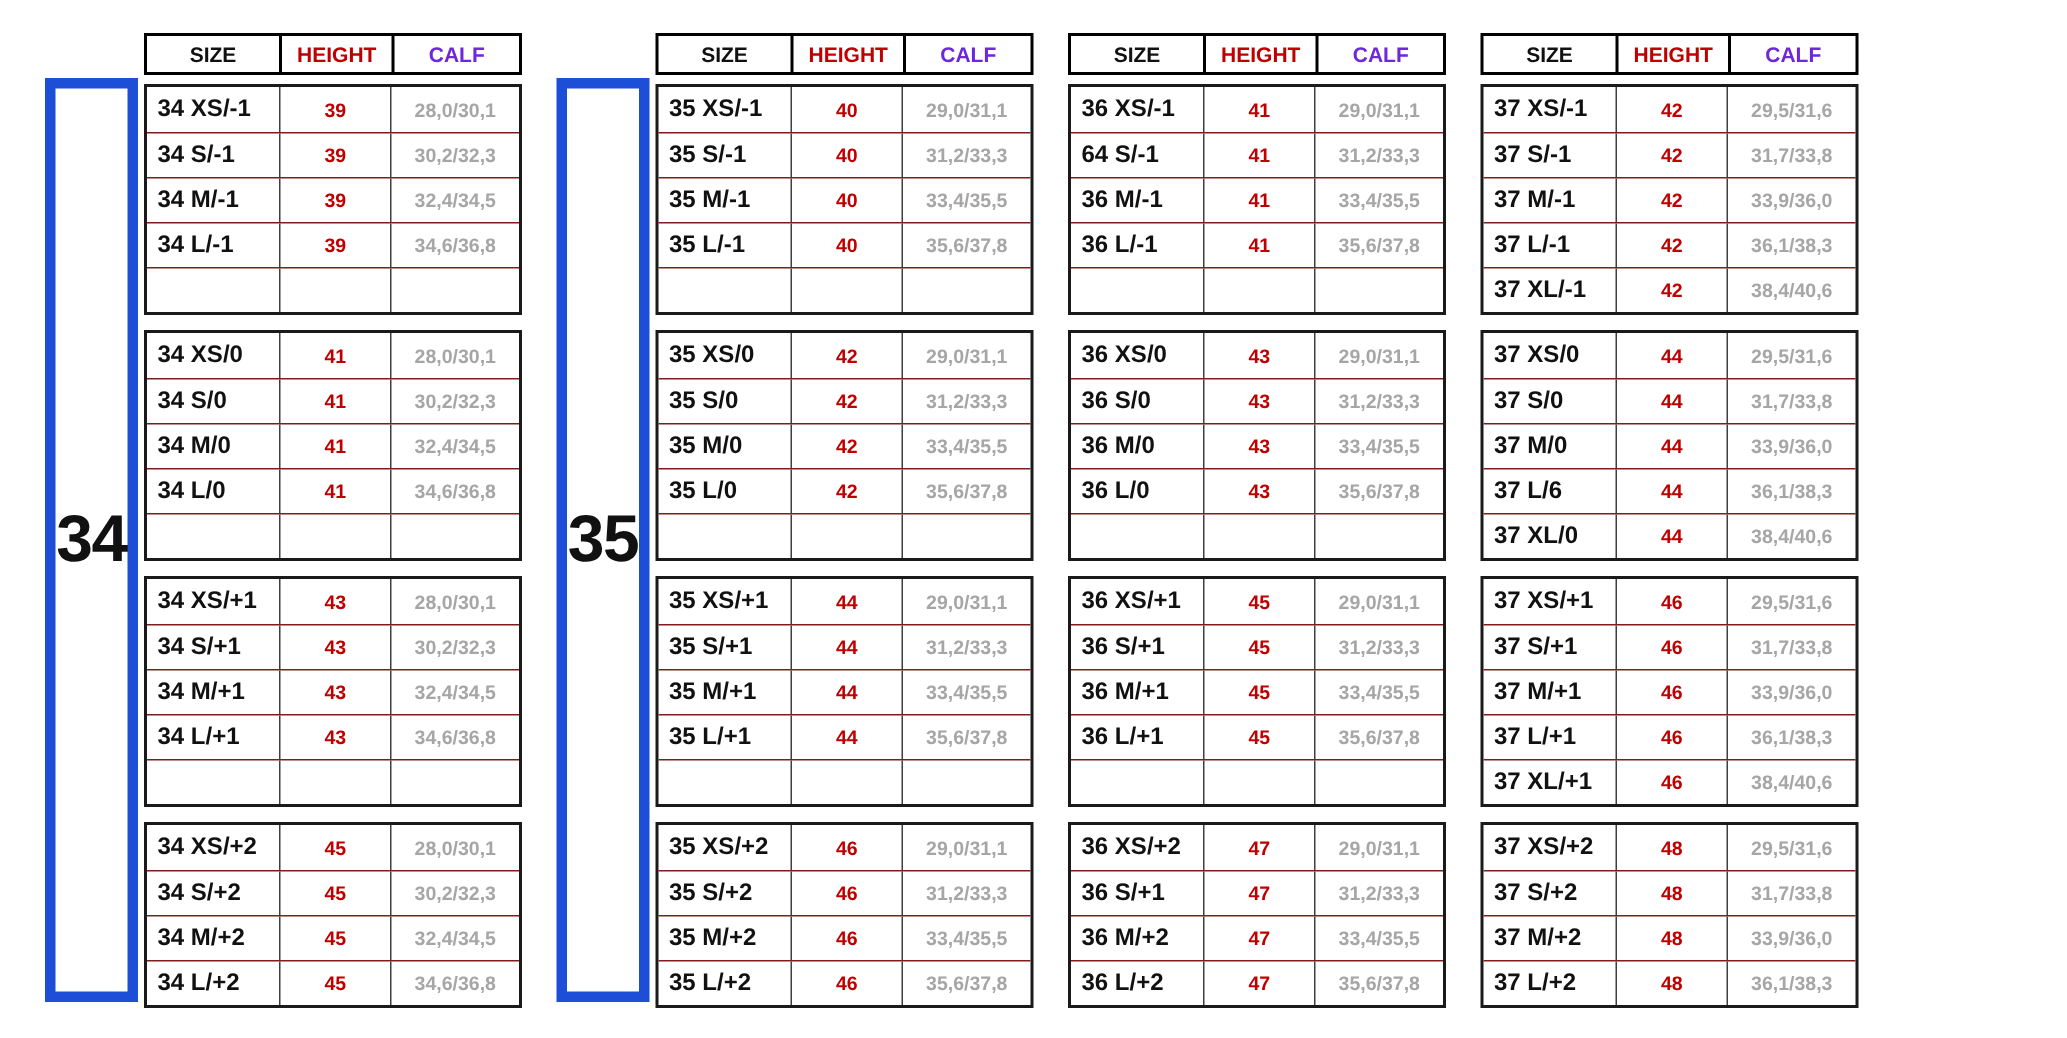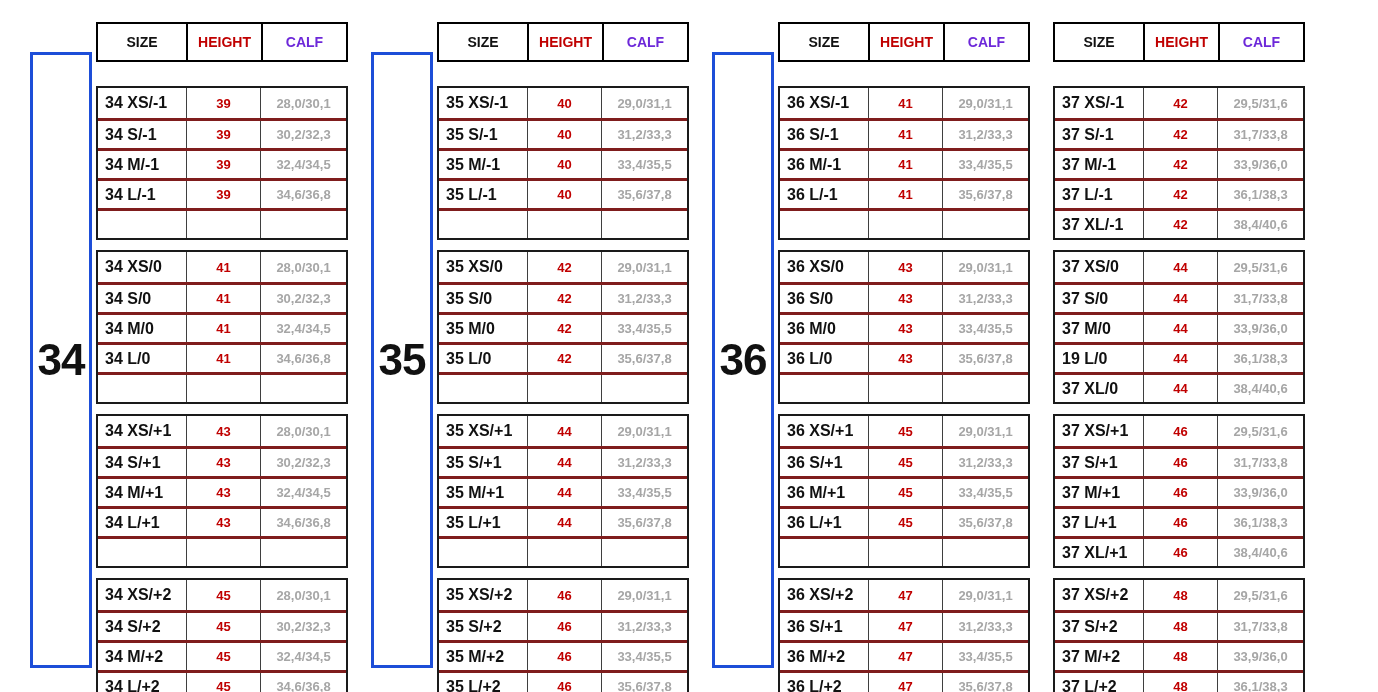--- a/index.html
+++ b/index.html
@@ -13,41 +13,41 @@
     display: flex;
     gap: 23px;
     padding: 22px 0 0 30px;
     font-weight: bold;
   }
   .group { display: flex; gap: 4px; }
   .bigbox {
     width: 62px;
     height: 616px;
     margin-top: 30px;
-    border: 3px solid #1d4ed8;
+    border: 7px solid #1d4ed8;
     background: #ffffff;
     display: flex;
     align-items: center;
     justify-content: center;
     flex: none;
   }
   .bignum {
     font-size: 44px;
     font-weight: bold;
     color: #111111;
     line-height: 1;
     letter-spacing: -1px;
   }
   .tables { display: flex; flex-direction: column; width: 252px; flex: none; }
   .header {
     display: grid;
     grid-template-columns: 88px 75px 85px;
-    height: 40px;
+    height: 28px;
     border: 2px solid #000000;
-    margin-bottom: 24px;
+    margin-bottom: 6px;
     background: #ffffff;
   }
   .hc {
     display: flex;
     align-items: center;
     justify-content: center;
     font-size: 14px;
     font-weight: bold;
   }
   .hc + .hc { border-left: 2px solid #000000; }
@@ -58,21 +58,21 @@
     border: 2px solid #1a1a1a;
     background: #ffffff;
     margin-bottom: 10px;
   }
   .block:last-child { margin-bottom: 12px; }
   .row {
     display: grid;
     grid-template-columns: 88px 74px 86px;
     height: 30px;
   }
-  .row + .row { border-top: 3px solid #7f1d1d; }
+  .row + .row { border-top: 1px solid #7f1d1d; }
   .cell {
     display: flex;
     align-items: center;
     justify-content: center;
     overflow: hidden;
     white-space: nowrap;
   }
   .cell + .cell { border-left: 1px solid #3f3f3f; }
   .c-size {
     justify-content: flex-start;
@@ -313,37 +313,34 @@
           <div class="row">
             <div class="cell c-size">35 L/+2</div>
             <div class="cell c-height">46</div>
             <div class="cell c-calf">35,6/37,8</div>
           </div>
         </div>
       </div>
   </div>
 
   <div class="group">
-    <div class="bigbox">
-      <span class="bignum">36</span>
-    </div>
     <div class="tables">
       <div class="header">
         <div class="hc h-size">SIZE</div>
         <div class="hc h-height">HEIGHT</div>
         <div class="hc h-calf">CALF</div>
       </div>
     <div class="block">
           <div class="row">
             <div class="cell c-size">36 XS/-1</div>
             <div class="cell c-height">41</div>
             <div class="cell c-calf">29,0/31,1</div>
           </div>
           <div class="row">
-            <div class="cell c-size">36 S/-1</div>
+            <div class="cell c-size">64 S/-1</div>
             <div class="cell c-height">41</div>
             <div class="cell c-calf">31,2/33,3</div>
           </div>
           <div class="row">
             <div class="cell c-size">36 M/-1</div>
             <div class="cell c-height">41</div>
             <div class="cell c-calf">33,4/35,5</div>
           </div>
           <div class="row">
             <div class="cell c-size">36 L/-1</div>
@@ -479,21 +476,21 @@
             <div class="cell c-size">37 S/0</div>
             <div class="cell c-height">44</div>
             <div class="cell c-calf">31,7/33,8</div>
           </div>
           <div class="row">
             <div class="cell c-size">37 M/0</div>
             <div class="cell c-height">44</div>
             <div class="cell c-calf">33,9/36,0</div>
           </div>
           <div class="row">
-            <div class="cell c-size">19 L/0</div>
+            <div class="cell c-size">37 L/6</div>
             <div class="cell c-height">44</div>
             <div class="cell c-calf">36,1/38,3</div>
           </div>
           <div class="row">
             <div class="cell c-size">37 XL/0</div>
             <div class="cell c-height">44</div>
             <div class="cell c-calf">38,4/40,6</div>
           </div>
         </div>
         <div class="block">

